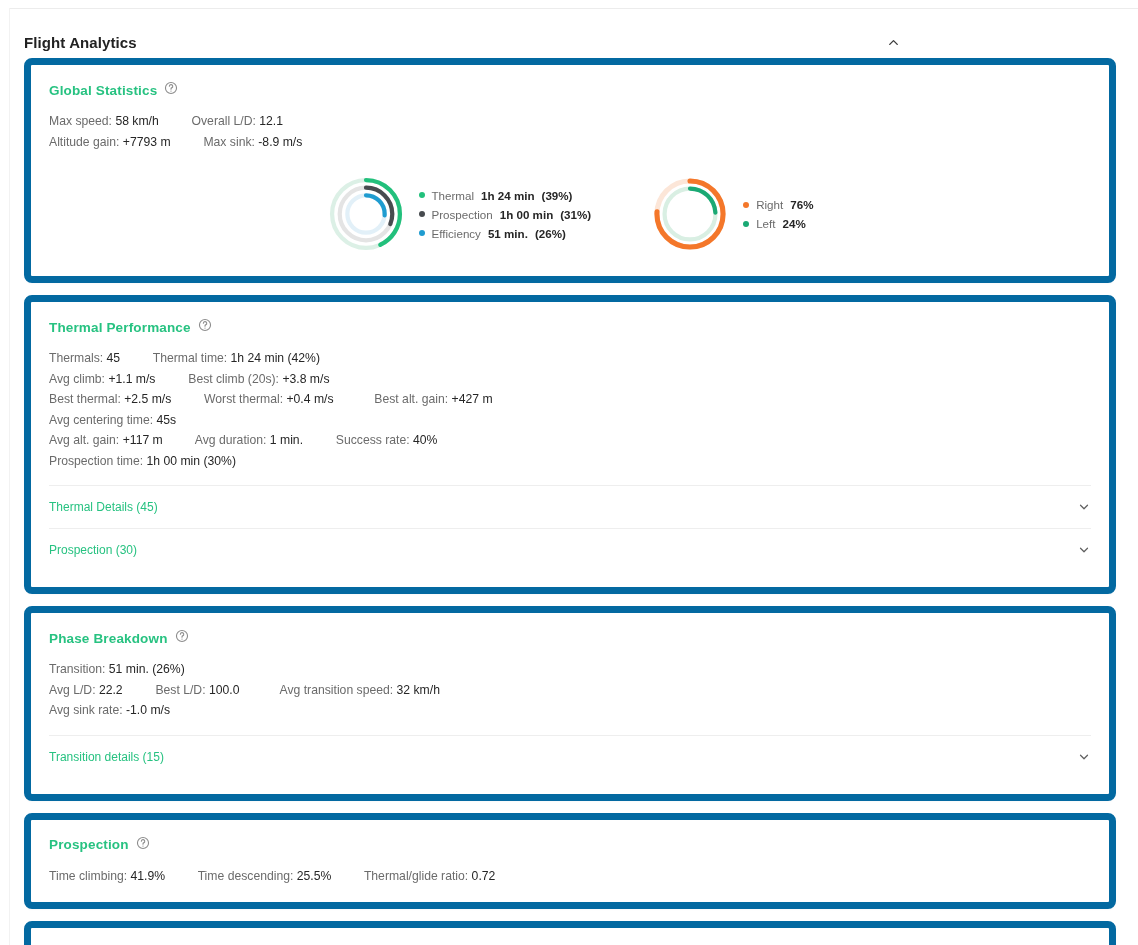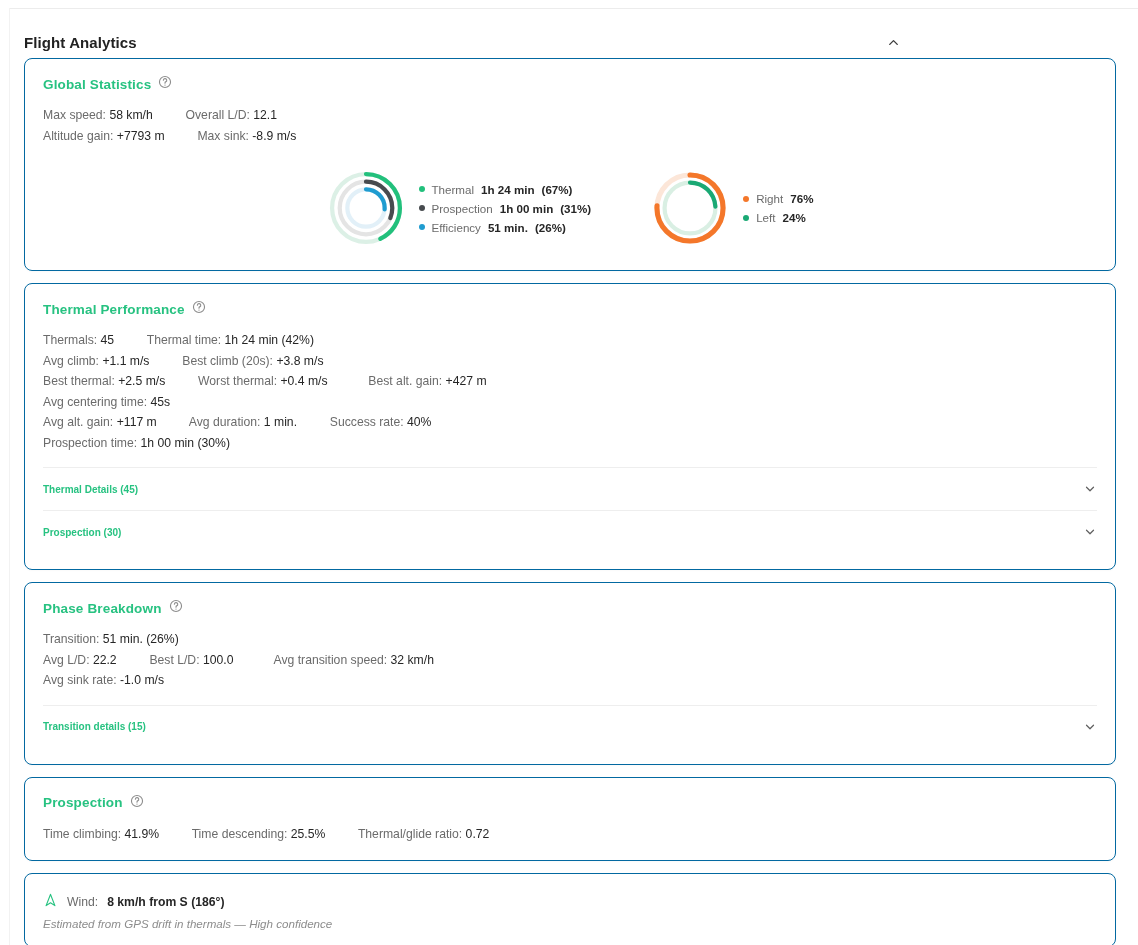--- a/index.html
+++ b/index.html
@@ -39,21 +39,21 @@
     display: flex; align-items: center; justify-content: center;
     cursor: pointer;
   }
 
   .cards {
     position: absolute; left: 24px; top: 58px; width: 1092px;
     display: flex; flex-direction: column; gap: 12px;
   }
   .card {
     background: #ffffff;
-    border: 1px solid #0369a1;
+    border: 7px solid #0369a1;
     border-radius: 8px;
     box-shadow: 0 1px 2px rgba(0,0,0,0.025);
     padding: 16px 18px 16px 18px;
     position: relative;
   }
 
   .sec-head {
     display: flex; align-items: center; gap: 7px;
     margin-bottom: 12px;
   }
@@ -91,21 +91,21 @@
     flex: 0 0 auto;
   }
 
   
   .divider { height: 1px; background: #eeeeee; margin: 14px 0 0 0; }
   .expander {
     display: flex; align-items: center;
     height: 42px; cursor: pointer;
   }
   .expander-label {
-    font-size: 10px; font-weight: bold; color: #27c281;
+    font-size: 12px; font-weight: normal; color: #27c281;
   }
   .expander-chev { margin-left: auto; display:flex; }
 
   
   .wind-line {
     display: flex; align-items: center; gap: 9px;
     font-size: 12.2px; color: #6b6b6b; margin-top: 2px;
   }
   .wind-line b { color: #262626; font-weight: bold; }
   .wind-note {
@@ -173,21 +173,21 @@
 
               <circle cx="46" cy="46" r="22" fill="none" stroke="#e2f0f8" stroke-width="5"></circle>
               <circle id="ring-i" cx="46" cy="46" r="22" fill="none" stroke="#1f9cd0" stroke-width="5" stroke-linecap="round" stroke-dasharray="35.94 102.29"></circle>
             </g>
           </svg>
           <div class="legend">
             <div class="legend-item">
               <span class="legend-dot" style="background:#22c07c"></span>
               <span>Thermal</span>
               <b>1h 24 min</b>
-              <b>(67%)</b>
+              <b>(39%)</b>
             </div>
             <div class="legend-item">
               <span class="legend-dot" style="background:#474b4f"></span>
               <span>Prospection</span>
               <b>1h 00 min</b>
               <b>(31%)</b>
             </div>
             <div class="legend-item">
               <span class="legend-dot" style="background:#1f9cd0"></span>
               <span>Efficiency</span>

